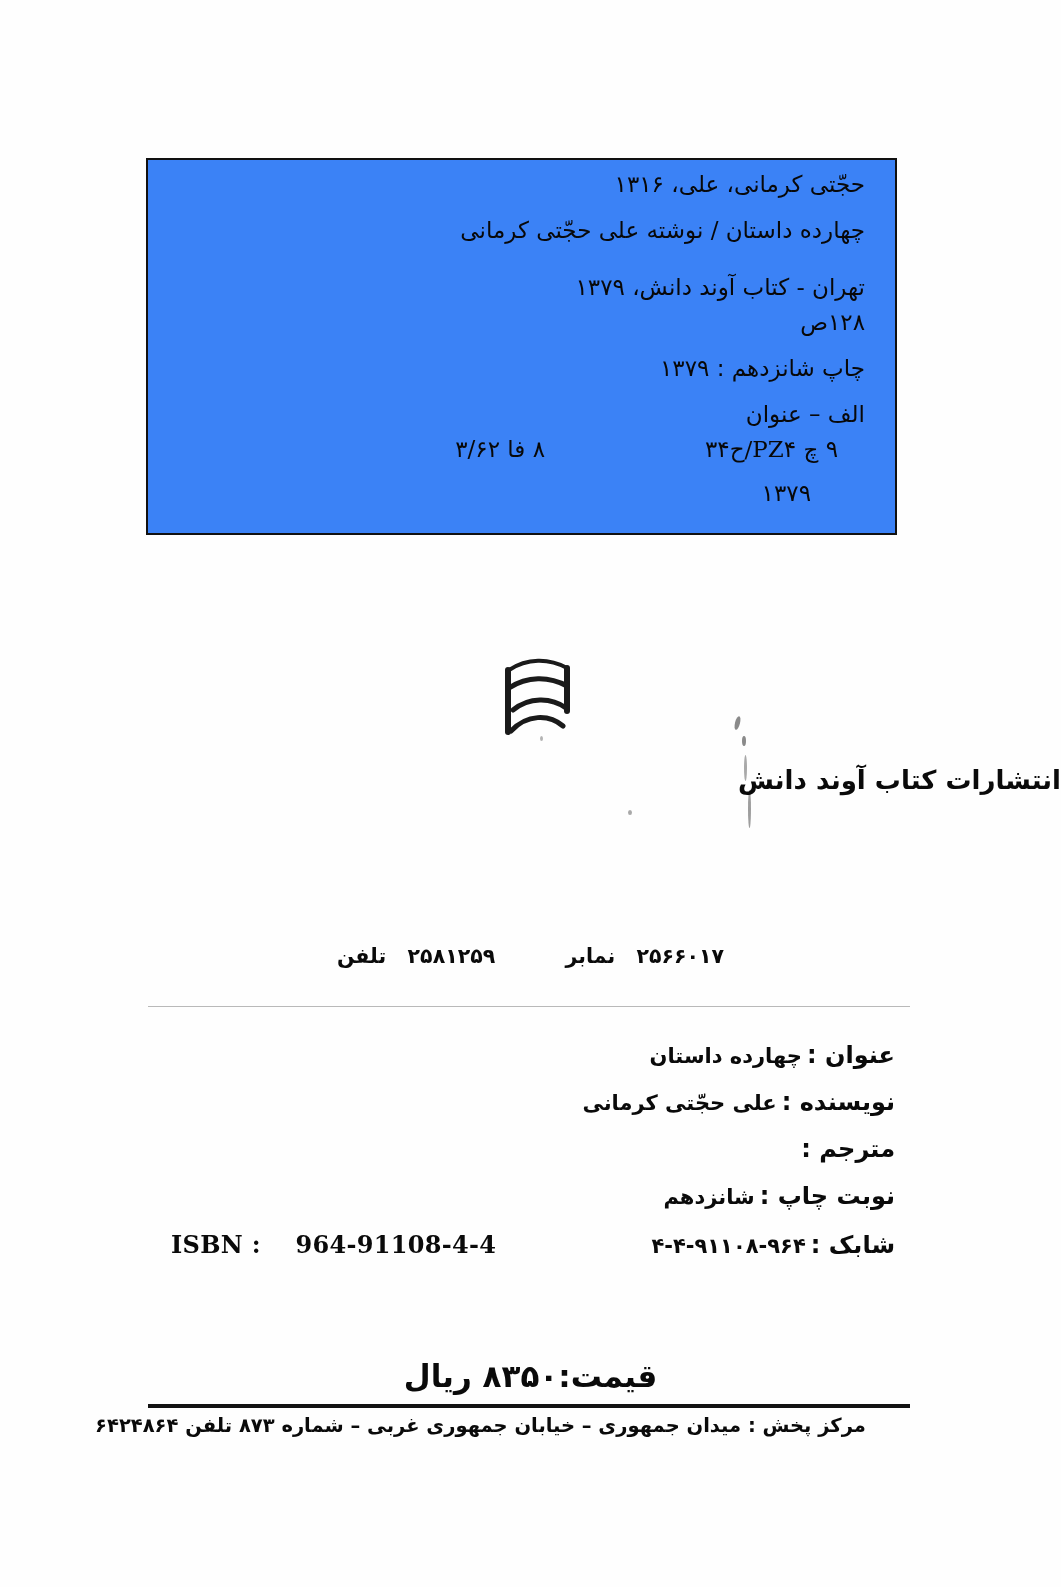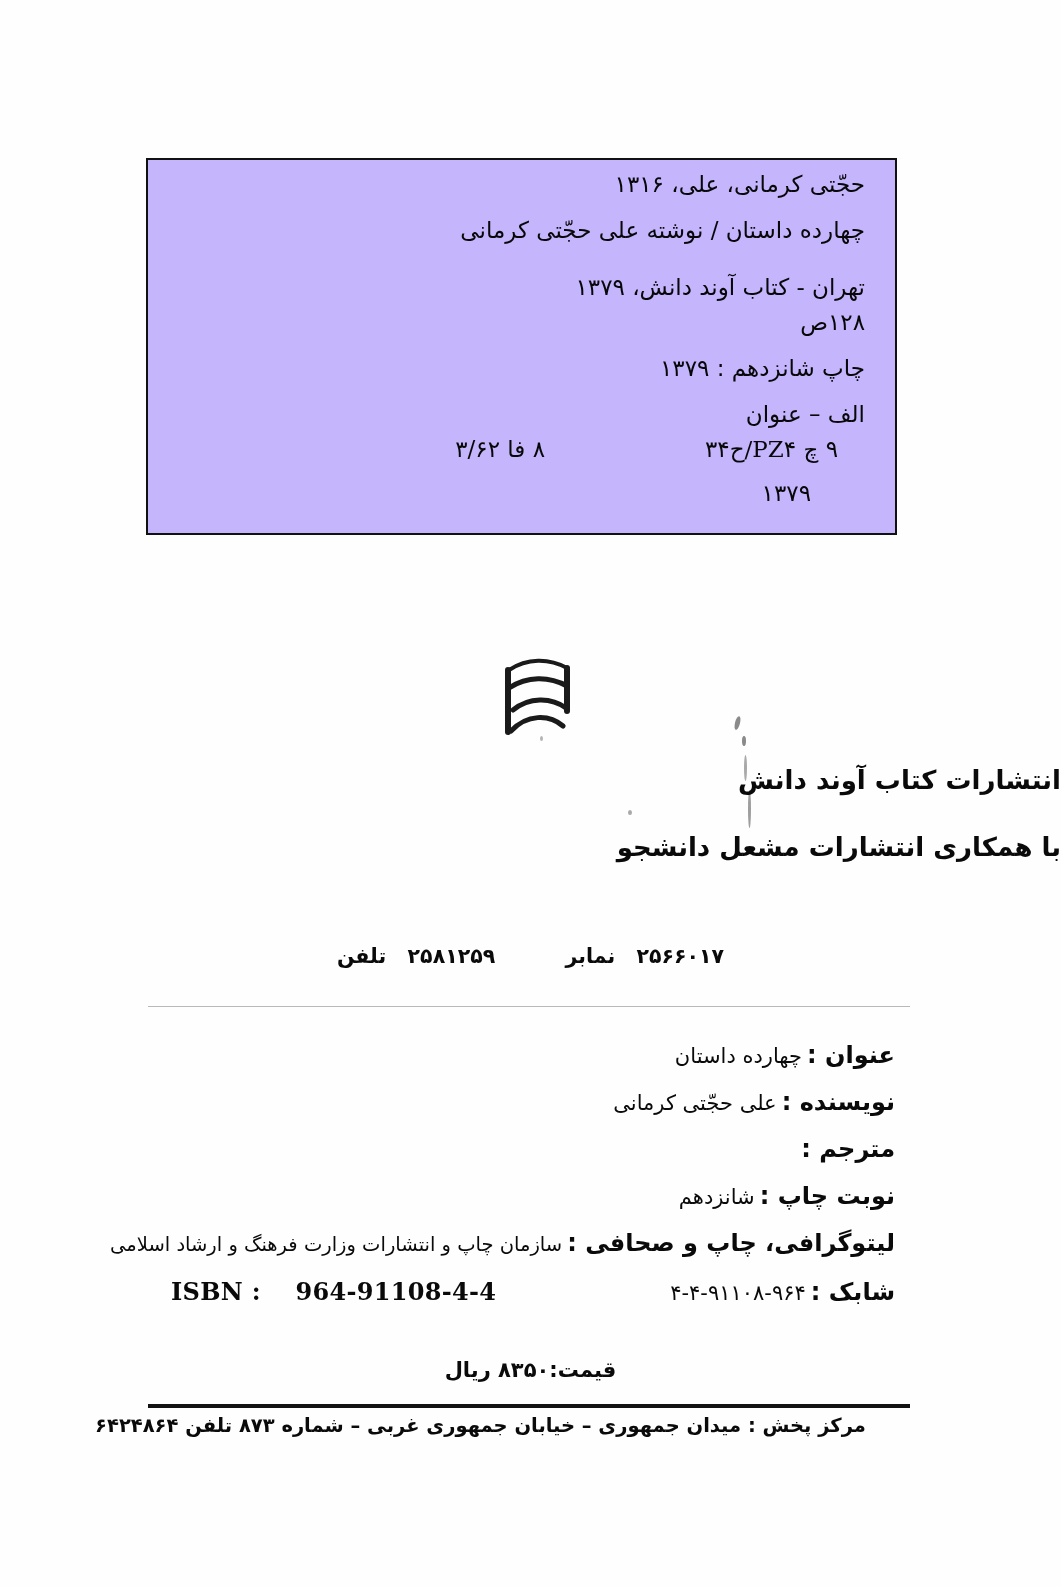--- a/index.html
+++ b/index.html
@@ -23,21 +23,21 @@
 
   
   #cip-box {
     position: absolute;
     left: 146px;
     top: 158px;
     width: 751px;
     height: 377px;
     border: 2.5px solid #111;
     box-sizing: border-box;
-    background: #c4b5fd;
+    background: #3b82f6;
   }
   .cip-line {
     position: absolute;
     right: 30px;
     text-align: right;
     font-size: 23px;
     line-height: 1.1;
     white-space: nowrap;
     letter-spacing: 0px;
     color: #080808;
@@ -173,21 +173,21 @@
     margin-bottom: 0px;
     height: 47px;
     line-height: 47px;
     color: #0a0a0a;
   }
   .meta-label {
     font-weight: bold;
     font-size: 24px;
   }
   .meta-value {
-    font-weight: normal;
+    font-weight: bold;
     font-size: 21px;
   }
   .meta-row.small .meta-value { font-size: 19.5px; }
 
   
   #row-isbn {
     position: relative;
     height: 50px;
     line-height: 50px;
   }
@@ -203,21 +203,21 @@
   }
 
   
   #price {
     position: absolute;
     top: 1358px;
     left: 0;
     width: 1061px;
     text-align: center;
     font-weight: bold;
-    font-size: 21px;
+    font-size: 31px;
     color: #0a0a0a;
   }
 
   
   #distribution {
     position: absolute;
     top: 1414px;
     left: 0;
     width: 961px;
     text-align: center;
@@ -266,21 +266,20 @@
   </div>
 
   <div class="smudge" id="smudge-a"></div>
   <div class="smudge" id="smudge-b"></div>
   <div class="smudge" id="smudge-c"></div>
   <div class="smudge" id="smudge-d"></div>
   <div class="smudge" id="smudge-e"></div>
   <div class="smudge" id="smudge-f"></div>
 
   <div class="pub-name" id="pub-name-1">انتشارات کتاب آوند دانش</div>
-  <div class="pub-name" id="pub-name-2">با همکاری انتشارات مشعل دانشجو</div>
 
   <div id="phone-line">
     <span class="seg">۲۵۶۶۰۱۷</span>
     <span class="seg">&nbsp;</span>
     <span class="seg">نمابر</span>
     <span class="gap"></span>
     <span class="seg">۲۵۸۱۲۵۹</span>
     <span class="seg">&nbsp;</span>
     <span class="seg">تلفن</span>
   </div>
@@ -297,24 +296,20 @@
       <span class="meta-value">علی حجّتی کرمانی</span>
     </div>
     <div class="meta-row">
       <span class="meta-label">مترجم :</span>
       <span class="meta-value"></span>
     </div>
     <div class="meta-row">
       <span class="meta-label">نوبت چاپ :</span>
       <span class="meta-value">شانزدهم</span>
     </div>
-    <div class="meta-row small">
-      <span class="meta-label">لیتوگرافی، چاپ و صحافی :</span>
-      <span class="meta-value">سازمان چاپ و انتشارات وزارت فرهنگ و ارشاد اسلامی</span>
-    </div>
     <div class="meta-row" id="row-isbn">
       <span class="meta-label">شابک :</span>
       <span class="meta-value">۹۶۴-۹۱۱۰۸-۴-۴</span>
       <span id="isbn-latin">
         <span>ISBN :</span>
         <span>&nbsp;&nbsp;</span>
         <span>964-91108-4-4</span>
       </span>
     </div>
   </div>

